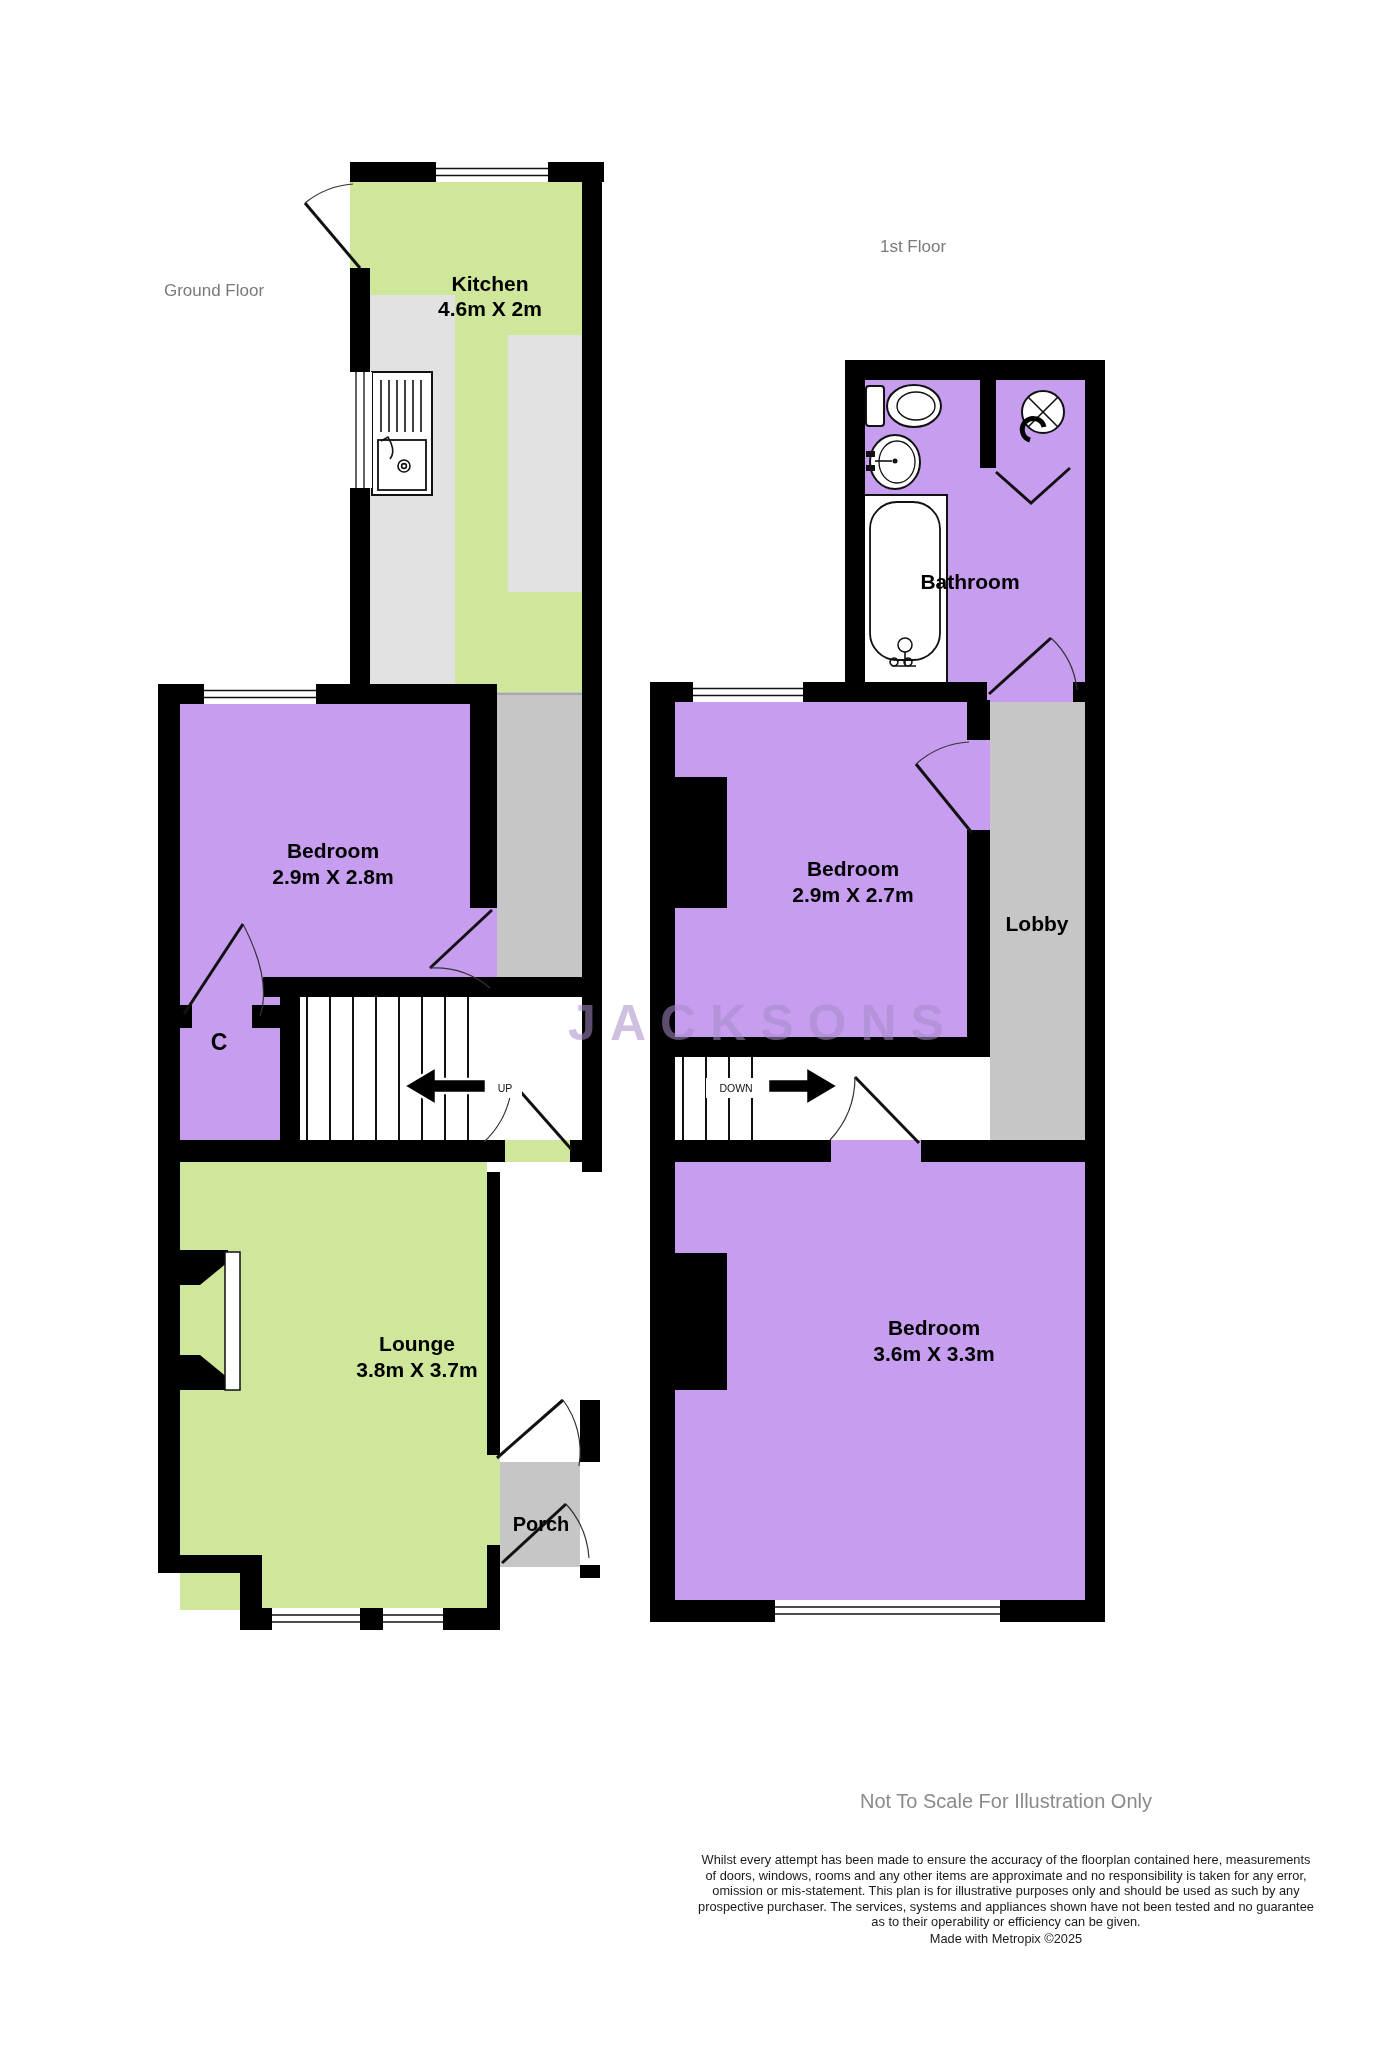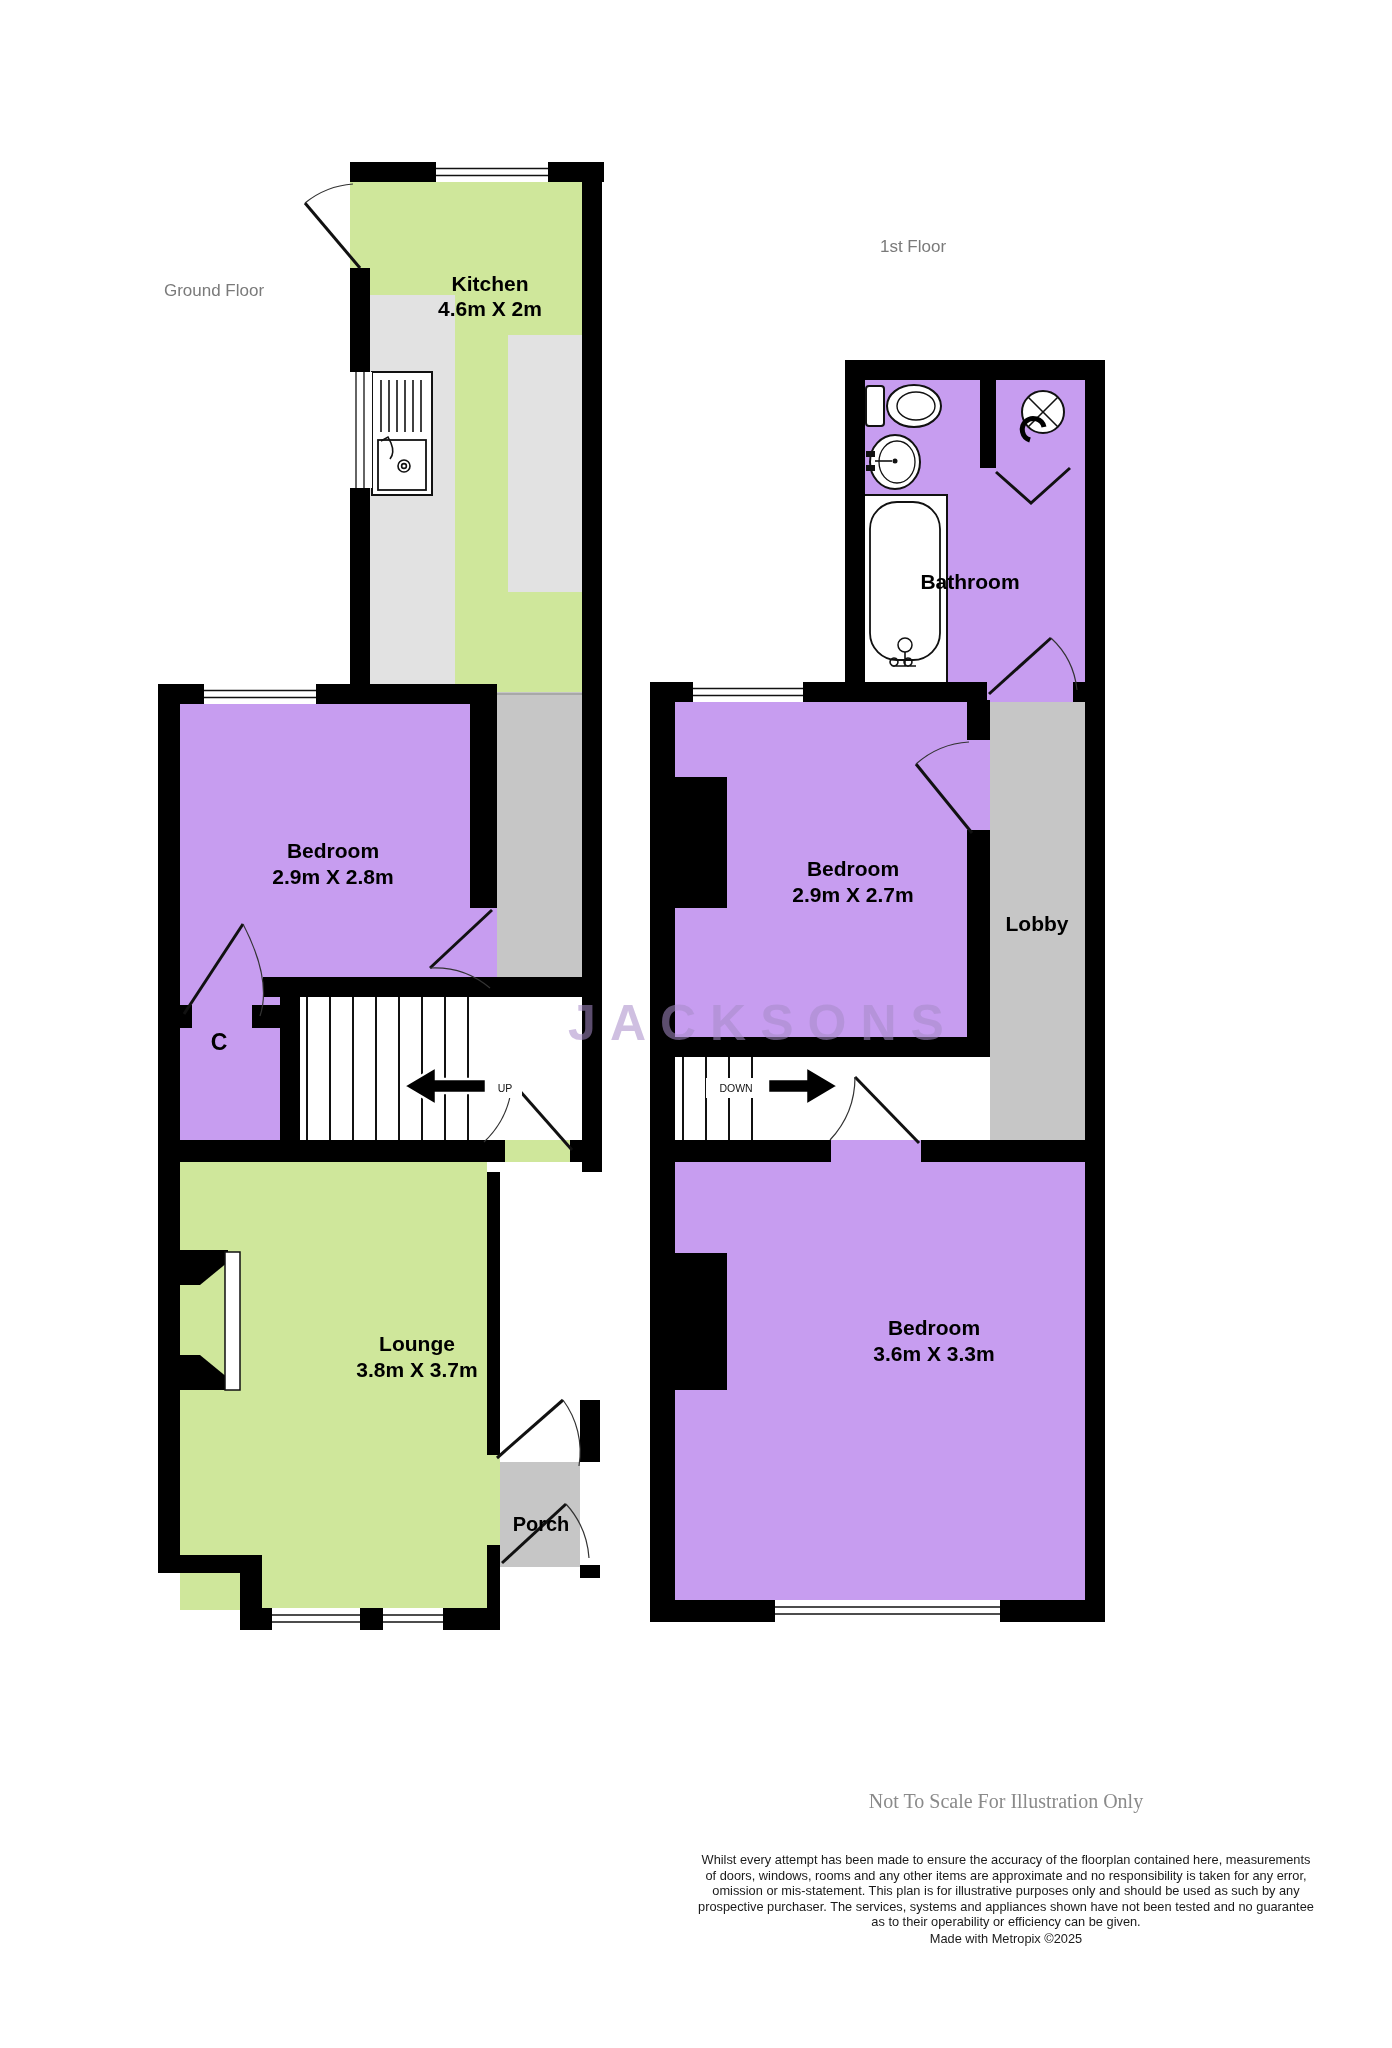--- a/index.html
+++ b/index.html
@@ -15,21 +15,21 @@
   .watermark{font-size:50px;font-weight:bold;letter-spacing:14px;fill:#a88cc9;opacity:.55;}
   .wall{fill:#000;}
   .fixture{fill:#fff;stroke:#111;stroke-width:2;}
   .fixline{stroke:#111;stroke-width:1.6;fill:none;}
   .door{stroke:#111;stroke-width:3;fill:none;}
   .door-arc{stroke:#333;stroke-width:1.2;fill:none;}
   .tread{stroke:#111;stroke-width:2;}
   .winline{stroke:#111;stroke-width:1.3;}
   .arrow{fill:#000;stroke:#fff;stroke-width:2.5;}
   #footer-notice{position:absolute;left:620px;top:1790px;width:772px;text-align:center;
-    color:#8a8a8a;font-size:20px;font-family:Liberation Serif, serif;}
+    color:#8a8a8a;font-size:20px;}
   #footer-disclaimer{position:absolute;left:610px;top:1852px;width:792px;text-align:center;
     color:#1a1a1a;font-size:12.8px;line-height:15.6px;white-space:pre-line;}
   #footer-credit{position:absolute;left:610px;top:1931px;width:792px;text-align:center;
     color:#1a1a1a;font-size:12.8px;}
 </style>
 </head>
 <body>
 
 <div id="canvas">
 <svg width="1392" height="2048" viewBox="0 0 1392 2048">

